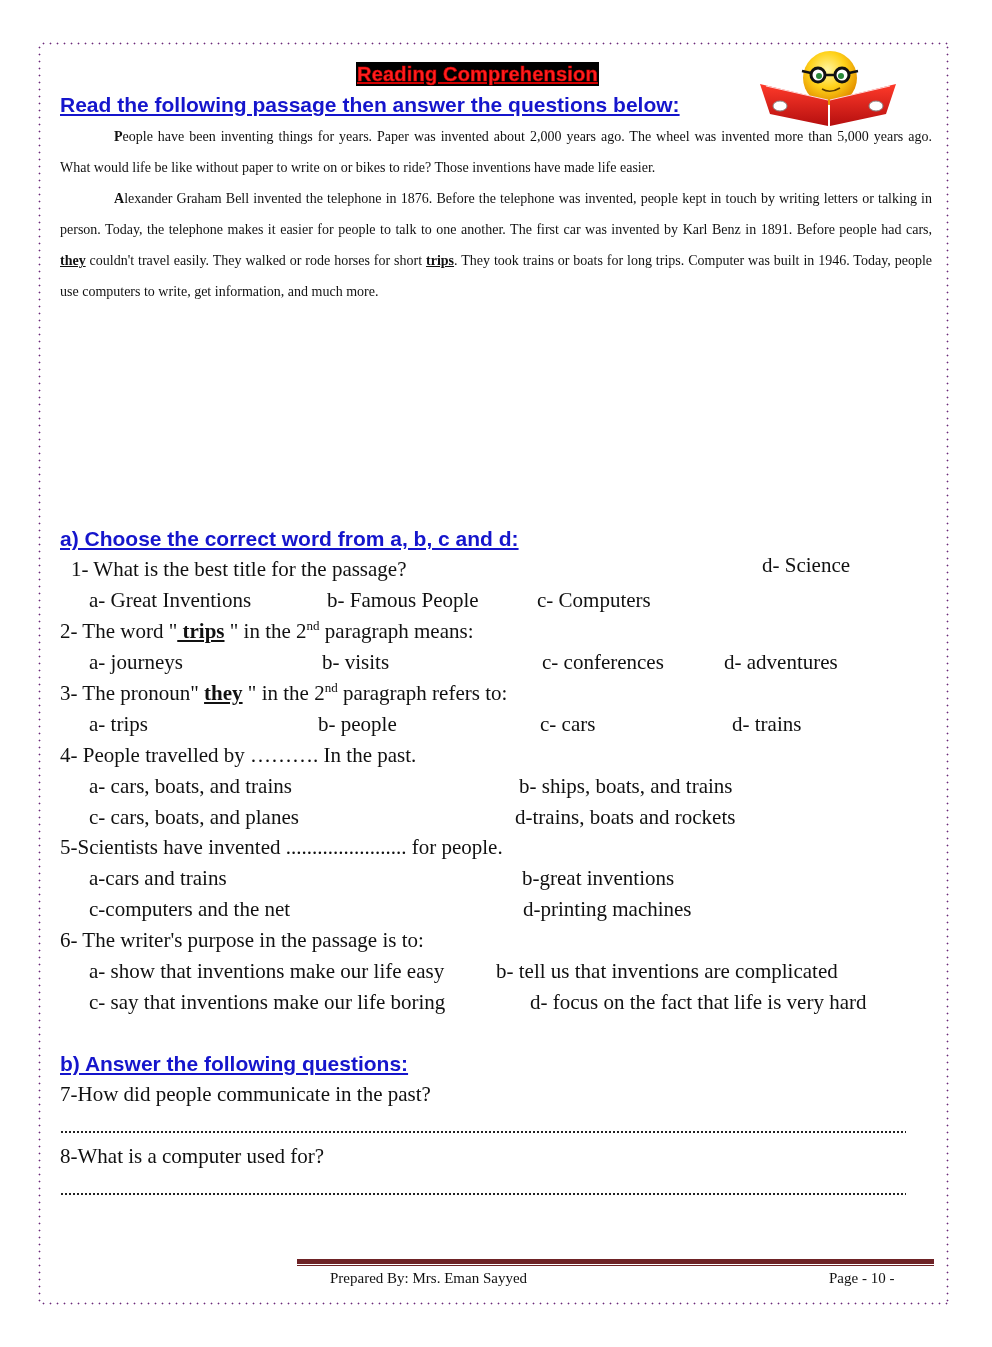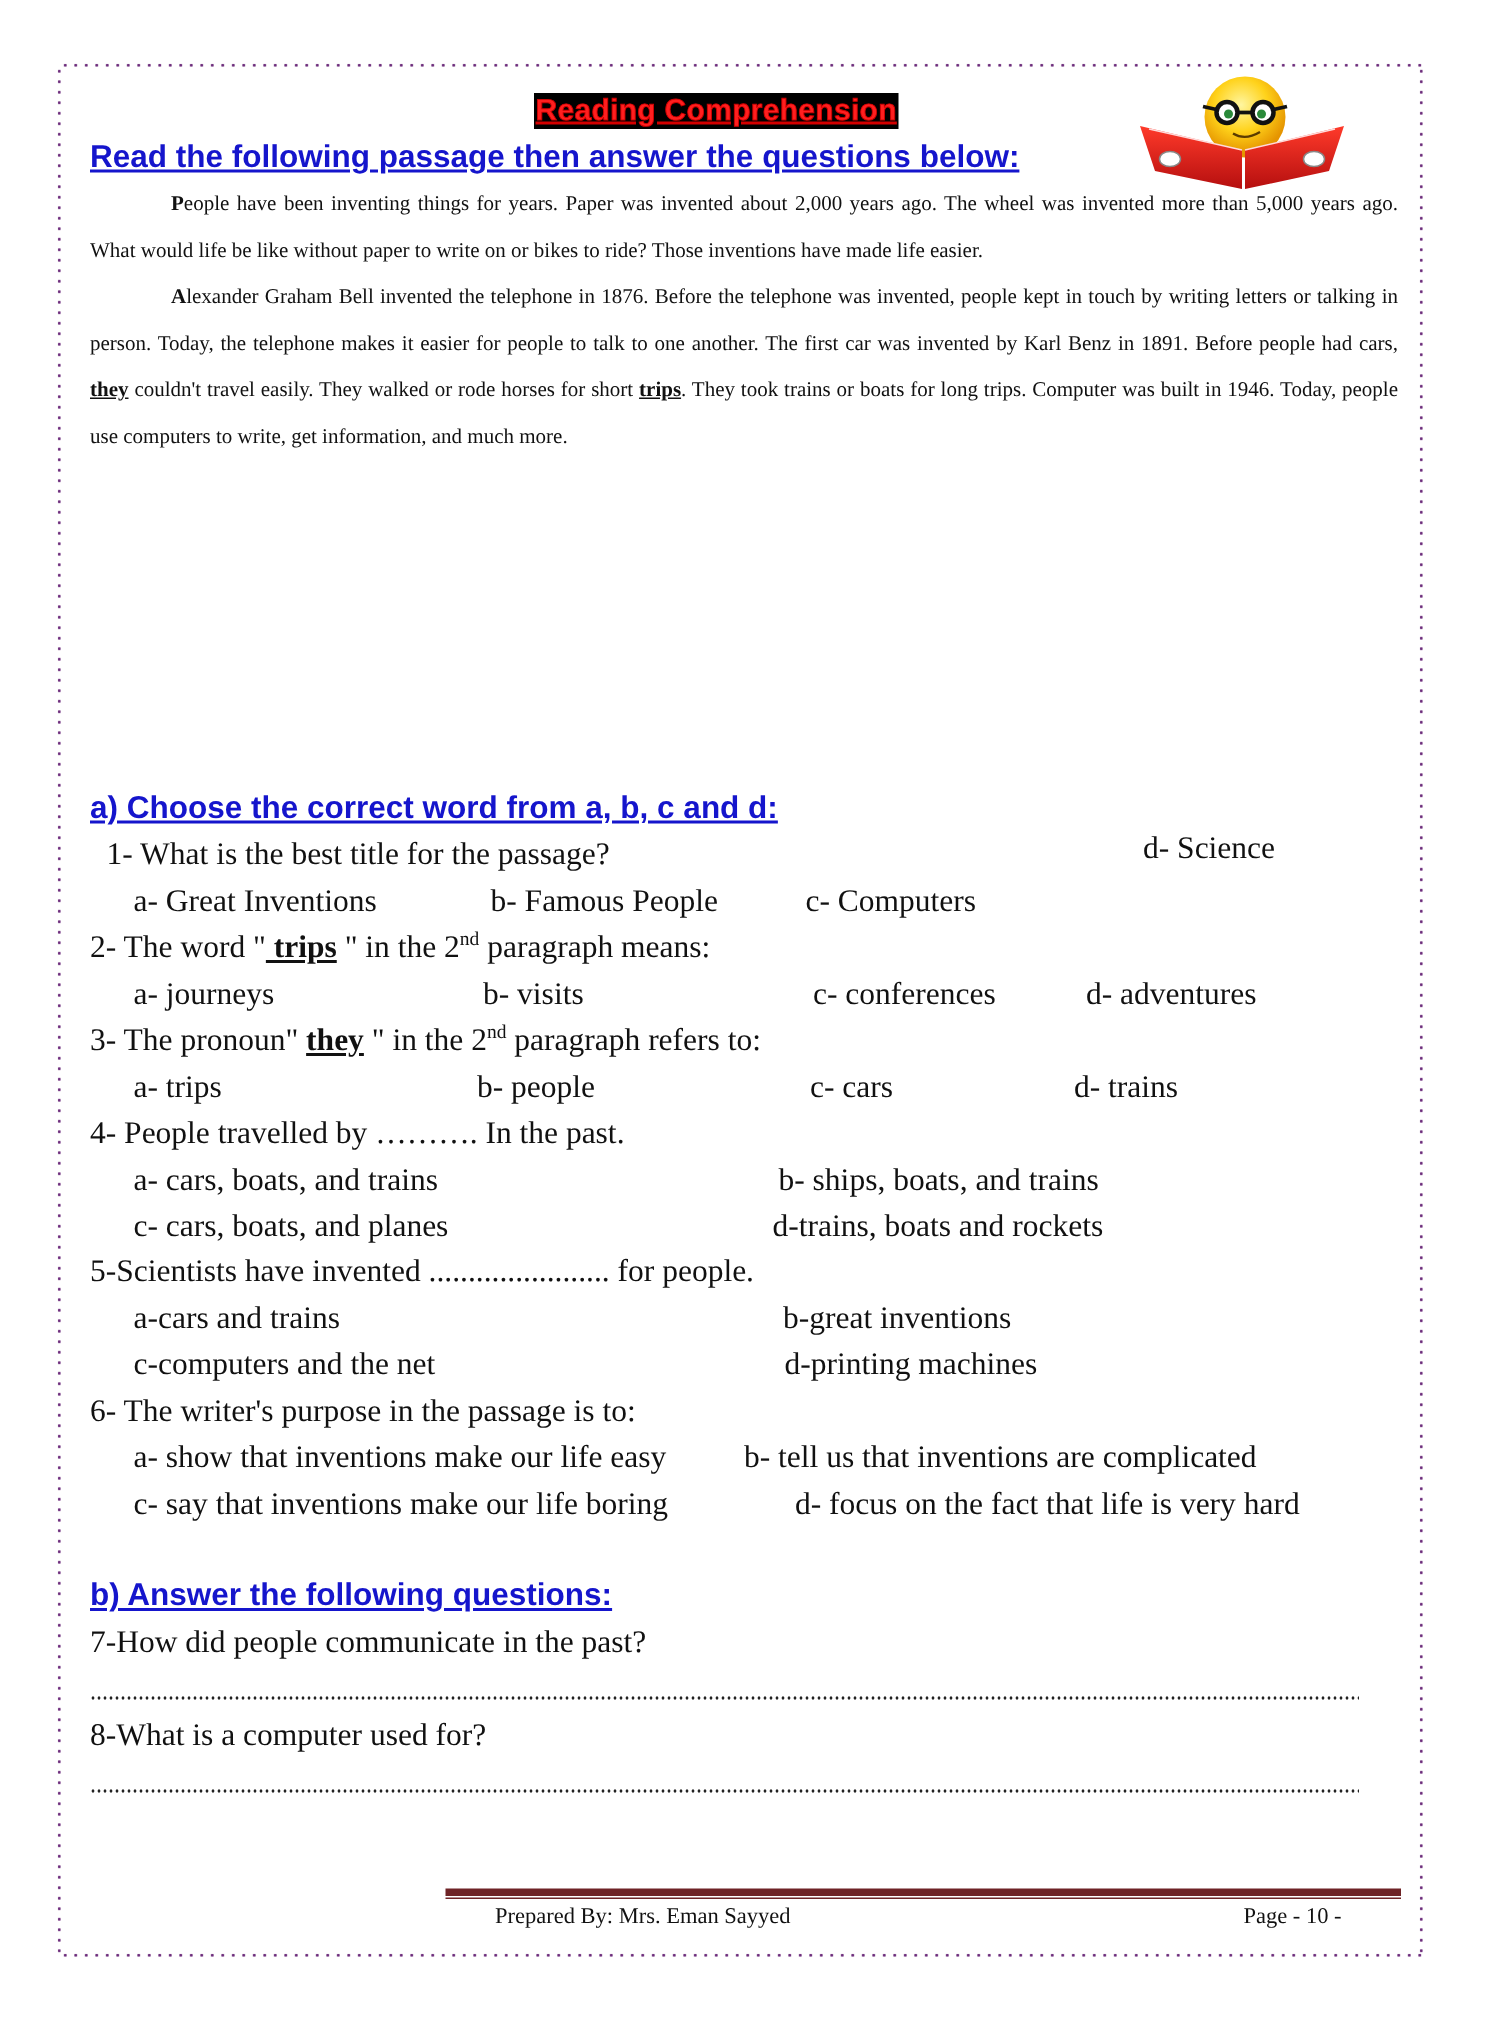--- a/index.html
+++ b/index.html
@@ -118,21 +118,21 @@
 <div class="q" style="top:617px;"><span>2- The word "</span><span class="key"> trips</span><span> " in the 2</span><sup>nd</sup><span> paragraph means:</span></div>
 <div class="opt" style="top:648px;left:89px;">a- journeys</div>
 <div class="opt" style="top:648px;left:322px;">b- visits</div>
 <div class="opt" style="top:648px;left:542px;">c- conferences</div>
 <div class="opt" style="top:648px;left:724px;">d- adventures</div>
 
 <div class="q" style="top:679px;"><span>3- The pronoun" </span><span class="key">they</span><span> " in the 2</span><sup>nd</sup><span> paragraph refers to:</span></div>
 <div class="opt" style="top:710px;left:89px;">a- trips</div>
 <div class="opt" style="top:710px;left:318px;">b- people</div>
 <div class="opt" style="top:710px;left:540px;">c- cars</div>
-<div class="opt" style="top:710px;left:716px;text-align:center;">d- trains</div>
+<div class="opt" style="top:710px;left:732px;text-align:center;">d- trains</div>
 
 <div class="q" style="top:741px;">4- People travelled by ………. In the past.</div>
 <div class="opt" style="top:772px;left:89px;">a- cars, boats, and trains</div>
 <div class="opt" style="top:772px;left:519px;">b- ships, boats, and trains</div>
 <div class="opt" style="top:803px;left:89px;">c- cars, boats, and planes</div>
 <div class="opt" style="top:803px;left:515px;">d-trains, boats and rockets</div>
 
 <div class="q" style="top:833px;">5-Scientists have invented ....................... for people.</div>
 <div class="opt" style="top:864px;left:89px;">a-cars and trains</div>
 <div class="opt" style="top:864px;left:522px;">b-great inventions</div>

